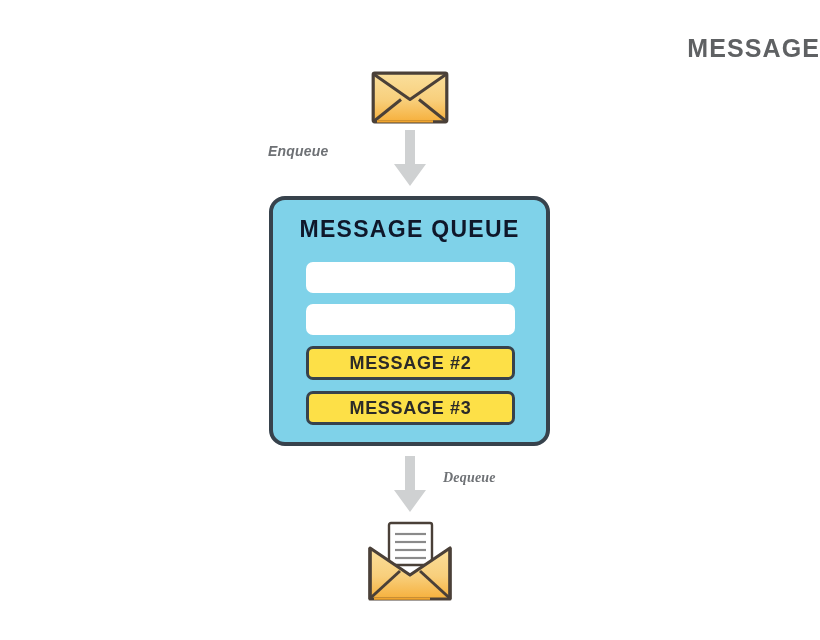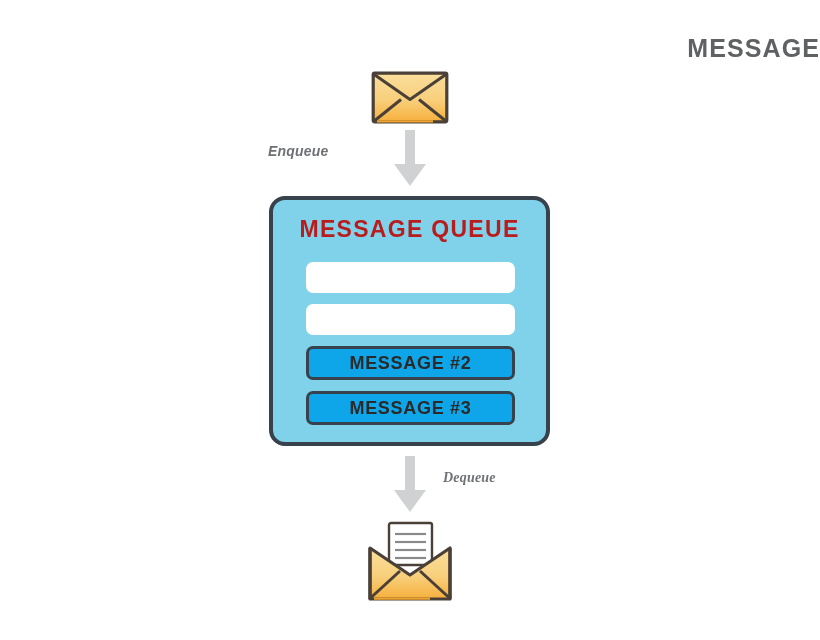--- a/index.html
+++ b/index.html
@@ -82,21 +82,21 @@
 
   .queue-heading {
     position: absolute;
     left: 0;
     top: 16px;
     width: 100%;
     text-align: center;
     font-size: 23px;
     font-weight: 700;
     letter-spacing: 1.3px;
-    color: #b91c1c;
+    color: #0f172a;
   }
 
   .slot-stack {
     position: absolute;
     left: 33px;
     top: 62px;
     width: 209px;
   }
 
   .slot {
@@ -106,21 +106,21 @@
     display: flex;
     align-items: center;
     justify-content: center;
   }
 
   .slot-empty {
     background: #ffffff;
   }
 
   .slot-filled {
-    background: #0ea5e9;
+    background: #fde047;
     border: 3px solid #37424c;
     height: 34px;
   }
 
   .slot-filled .slot-text {
     font-size: 18px;
     font-weight: 700;
     letter-spacing: 0.7px;
     color: #2b2a28;
   }

